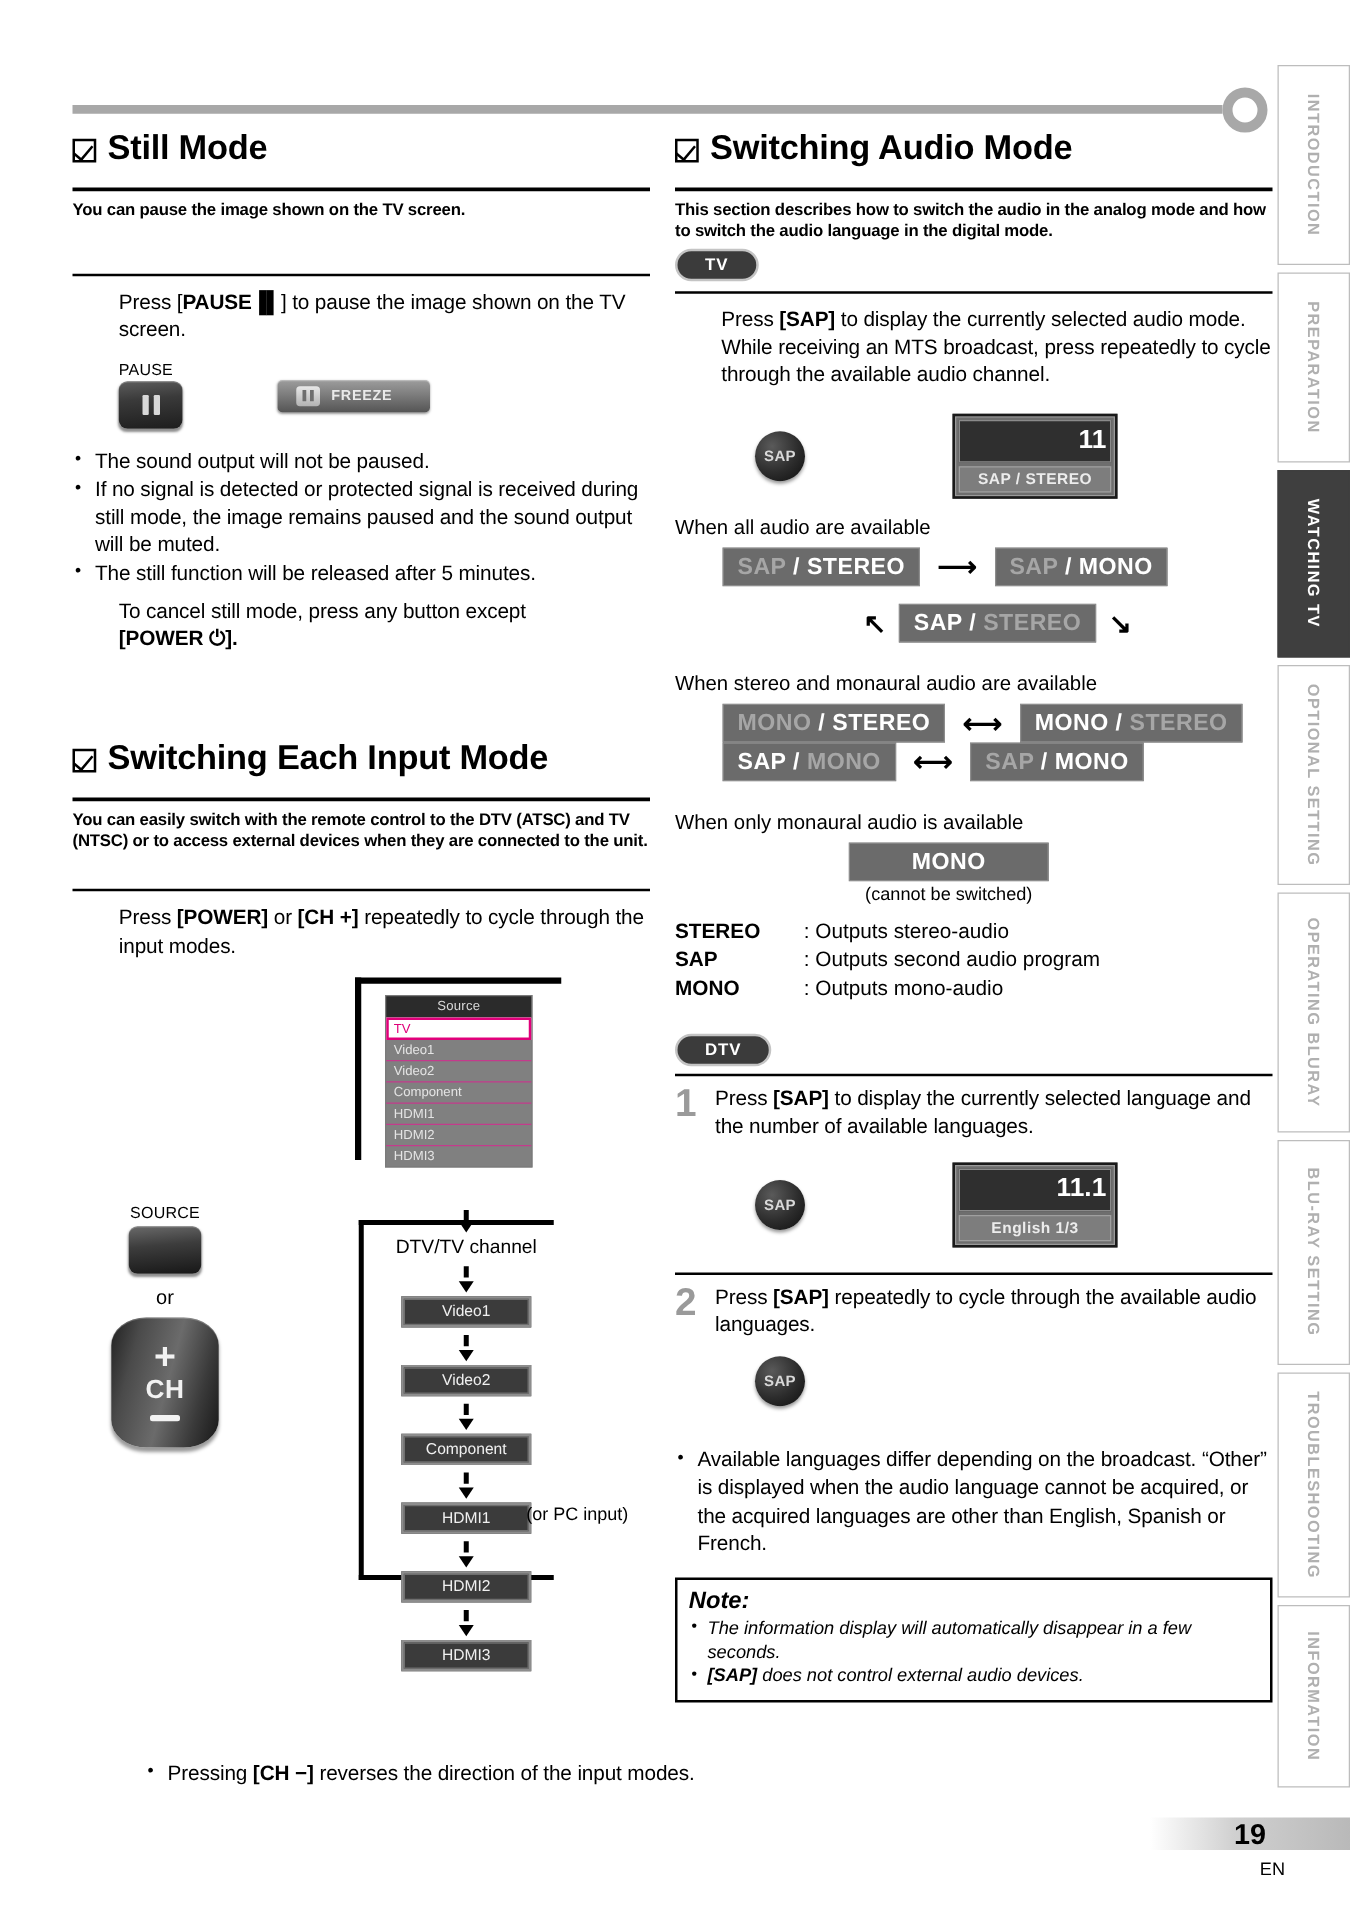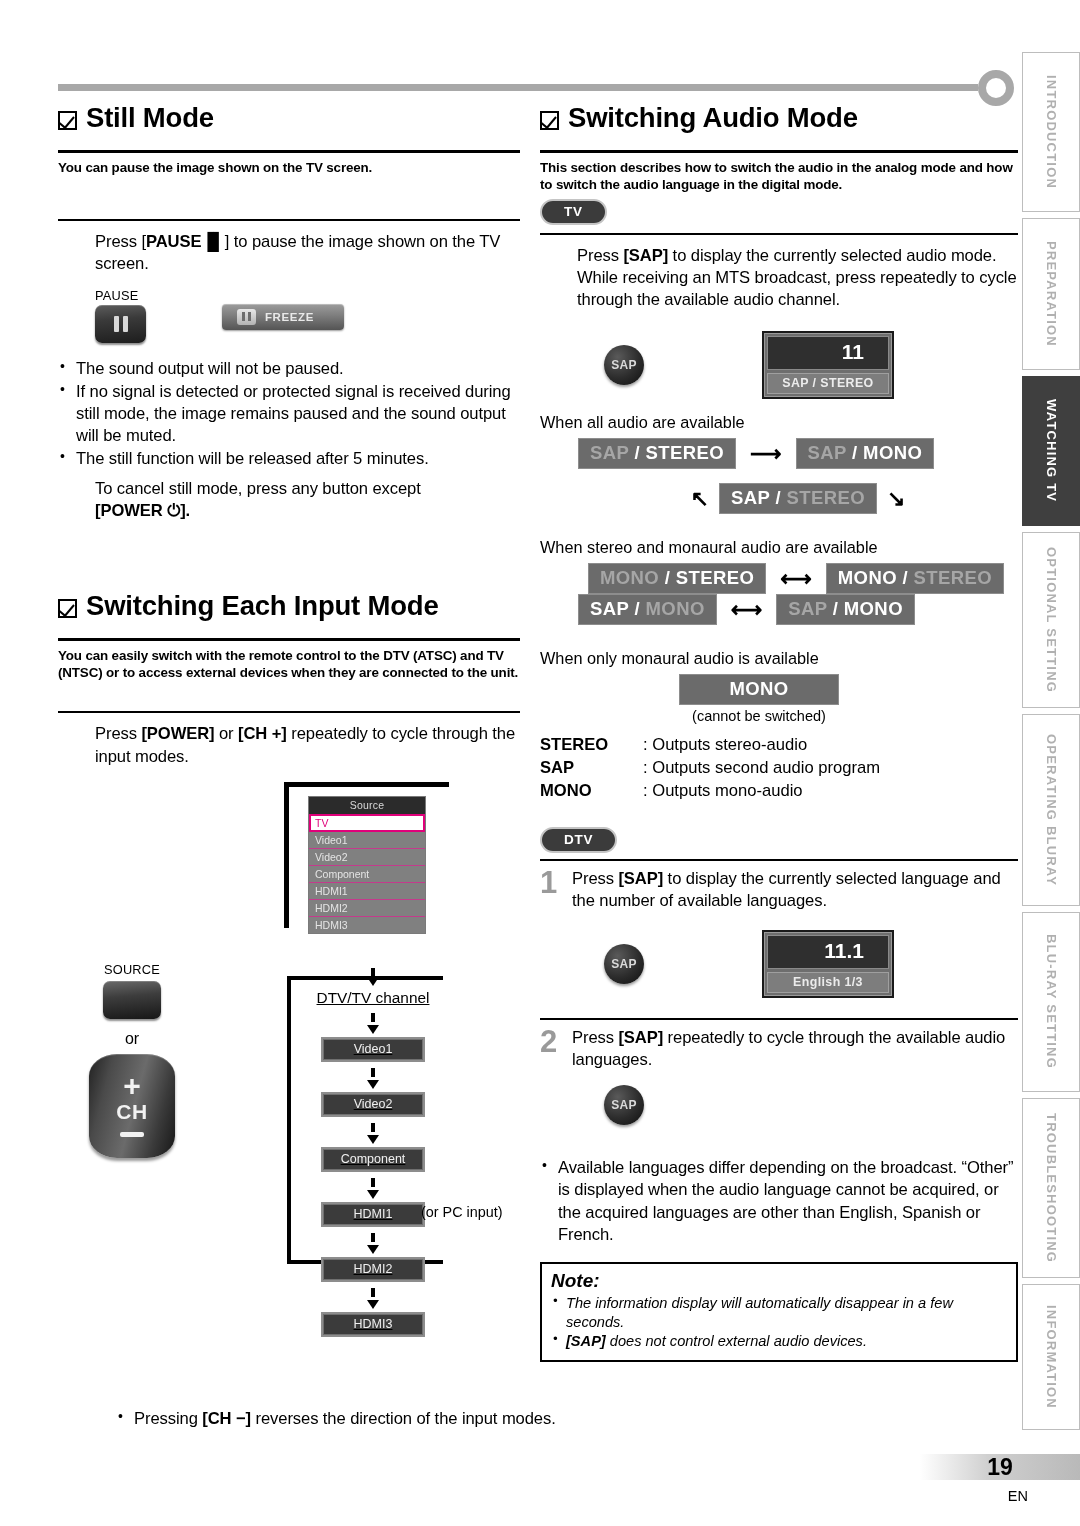--- a/index.html
+++ b/index.html
@@ -94,21 +94,21 @@
               border-radius:28px/22px;
               background:linear-gradient(105deg,#202020 0%,#4a4a4a 22%,#6b6b6b 52%,#3a3a3a 78%,#171717 100%);
               box-shadow:0 3px 3px rgba(0,0,0,.4), inset 0 1px 0 rgba(255,255,255,.22);
               display:flex; flex-direction:column; align-items:center; justify-content:center; gap:4px;
               color:#f2f2f2; }
   .chrocker .pl { font-size:30px; font-weight:bold; line-height:.7; }
   .chrocker .ch { font-size:21px; font-weight:bold; letter-spacing:.5px; }
   .chrocker .mn { width:24px; height:5px; background:#f2f2f2; border-radius:2px; margin-top:4px; }
 
   
-  .flow { position:absolute; left:287px; top:968px; width:250px;text-decoration:underline; }
+  .flow { position:absolute; left:287px; top:968px; width:250px; }
   .flow .loopbox { position:absolute; left:0; top:8px; width:156px; height:288px;
                    border-left:4px solid #000; border-top:4px solid #000; border-bottom:4px solid #000; }
   .flow .inner { position:relative; margin-left:16px; width:140px; }
   .flow .node { width:104px; margin:0 auto; background:#3b3b3b; color:#f0f0f0;
                 border:2px solid #8d8d8d; box-shadow:inset 0 0 0 1px #6f6f6f;
                 font-size:12.5px; text-align:center; padding:3px 0 4px; }
   .flow .plain { text-align:center; font-size:15.4px; margin:10px 0 0; }
   .arrow-d { width:0; height:0; margin:3px auto; border-left:6px solid transparent;
              border-right:6px solid transparent; border-top:9px solid #000; position:relative; }
   .arrow-stem { width:4px; height:9px; background:#000; margin:0 auto; }
@@ -123,21 +123,21 @@
   .sapdot { width:40px; height:40px; border-radius:50%;
             background:radial-gradient(circle at 34% 30%, #5a5a5a 0%, #2c2c2c 55%, #0e0e0e 100%);
             box-shadow:0 2px 3px rgba(0,0,0,.4);
             display:flex; align-items:center; justify-content:center;
             color:#d9d9d9; font-size:12px; font-weight:bold; letter-spacing:.3px; }
 
   
   .chdisp { border:2px solid #1a1a1a; background:#6e6e6e; padding:3px; width:132px;
             box-shadow:inset 0 0 0 1px #9a9a9a; }
   .chdisp .num { background:#2f2f2f; border:1px solid #8a8a8a; color:#fff; font-weight:bold;
-                 text-align:right; padding:3px 24px 5px; font-size:21px; }
+                 text-align:right; padding:3px 3px 5px; font-size:21px; }
   .chdisp .sub { margin-top:3px; background:#7d7d7d; border:1px solid #9f9f9f; color:#ececec;
                  text-align:center; font-size:12.4px; font-weight:bold; padding:2px 0 3px;
                  letter-spacing:.4px; }
 
   
   .capt { font-size:16.3px; margin:24px 0 6px; }
   .modebox { display:inline-block; background:#6b6b6b; color:#fff; font-weight:bold;
              font-size:18.5px; letter-spacing:.4px; padding:4px 12px 5px;
              box-shadow:inset 0 0 0 1px #8d8d8d; }
   .modebox .dim { color:#a6a6a6; }
@@ -342,21 +342,21 @@
         <span class="modebox"><span class="dim">SAP</span><span> / </span><span>MONO</span></span>
       </div>
       <div class="r2">
         <span style="font-size:22px;font-weight:bold;">↖</span>
         <span class="modebox"><span>SAP</span><span> / </span><span class="dim">STEREO</span></span>
         <span style="font-size:22px;font-weight:bold;">↘</span>
       </div>
     </div>
 
     <div class="capt">When stereo and monaural audio are available</div>
-    <div class="cyc-row" style="margin-left:48px;">
+    <div class="cyc-row" style="margin-left:38px;">
       <span class="modebox"><span class="dim">MONO</span><span> / </span><span>STEREO</span></span>
       <span class="arrow-lr">⟷</span>
       <span class="modebox"><span>MONO</span><span> / </span><span class="dim">STEREO</span></span>
     </div>
 
     <div class="cyc-row" style="margin-left:38px;">
       <span class="modebox"><span>SAP</span><span> / </span><span class="dim">MONO</span></span>
       <span class="arrow-lr">⟷</span>
       <span class="modebox"><span class="dim">SAP</span><span> / </span><span>MONO</span></span>
     </div>

